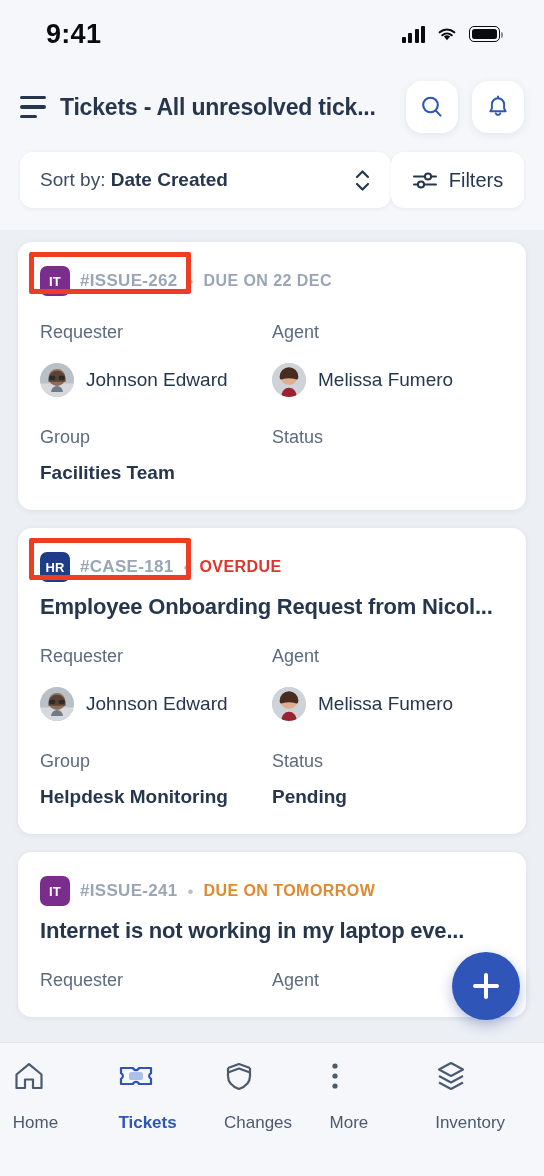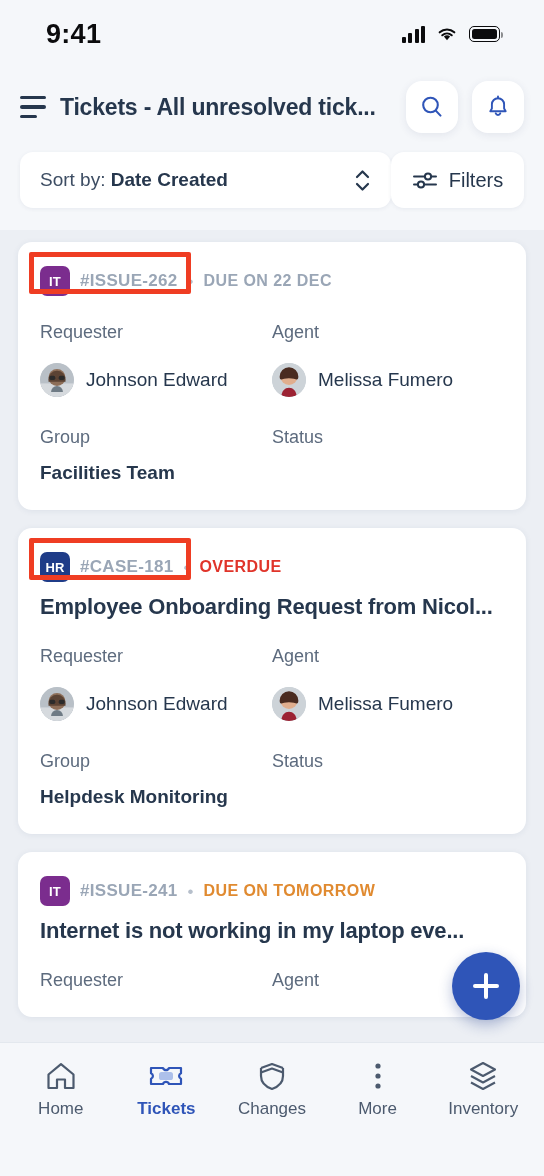--- a/index.html
+++ b/index.html
@@ -161,21 +161,21 @@
 
   
   .bottomnav {
     flex: 0 0 134px;
     background: #f5f7fa;
     border-top: 1px solid #e3e8ee;
     display: flex; align-items: flex-start; justify-content: space-around;
     padding: 16px 8px 0 8px;
   }
   .navitem {
-    display: flex; flex-direction: column; align-items: center; gap: 6px;
+    display: flex; flex-direction: column; align-items: flex-start; gap: 20px;
     width: 96px; cursor: pointer;
   }
   .navitem .nav-label { font-size: 17px; color: #4c5a6e; }
   .navitem.active .nav-label { color: #2f55b8; font-weight: bold; }
   .navicon { height: 34px; display: flex; align-items: center; justify-content: center; }
 </style>
 </head>
 <body>
 
 <div class="phone">
@@ -345,20 +345,21 @@
                 </g>
               </svg>
           </span>
           <span class="meta-value">Melissa Fumero</span>
         </div>
       </div>
       <div class="meta-row2">
         <div class="meta-label">Group</div>
         <div class="meta-label">Status</div>
         <div class="meta-value bold">Helpdesk Monitoring</div>
+        <div class="meta-value bold">Pending</div>
       </div>
       <div class="annot" style="left:11px; top:10px; width:162px; height:42px;"></div>
     </div>
 
     <div class="card">
       <div class="card-head">
         <span class="tag" style="background:#7b2d8e">IT</span>
         <span class="tkt-id">#ISSUE-241</span>
         <span class="dot">•</span>
         <span class="due" style="color:#e08a30">DUE ON TOMORROW</span>

